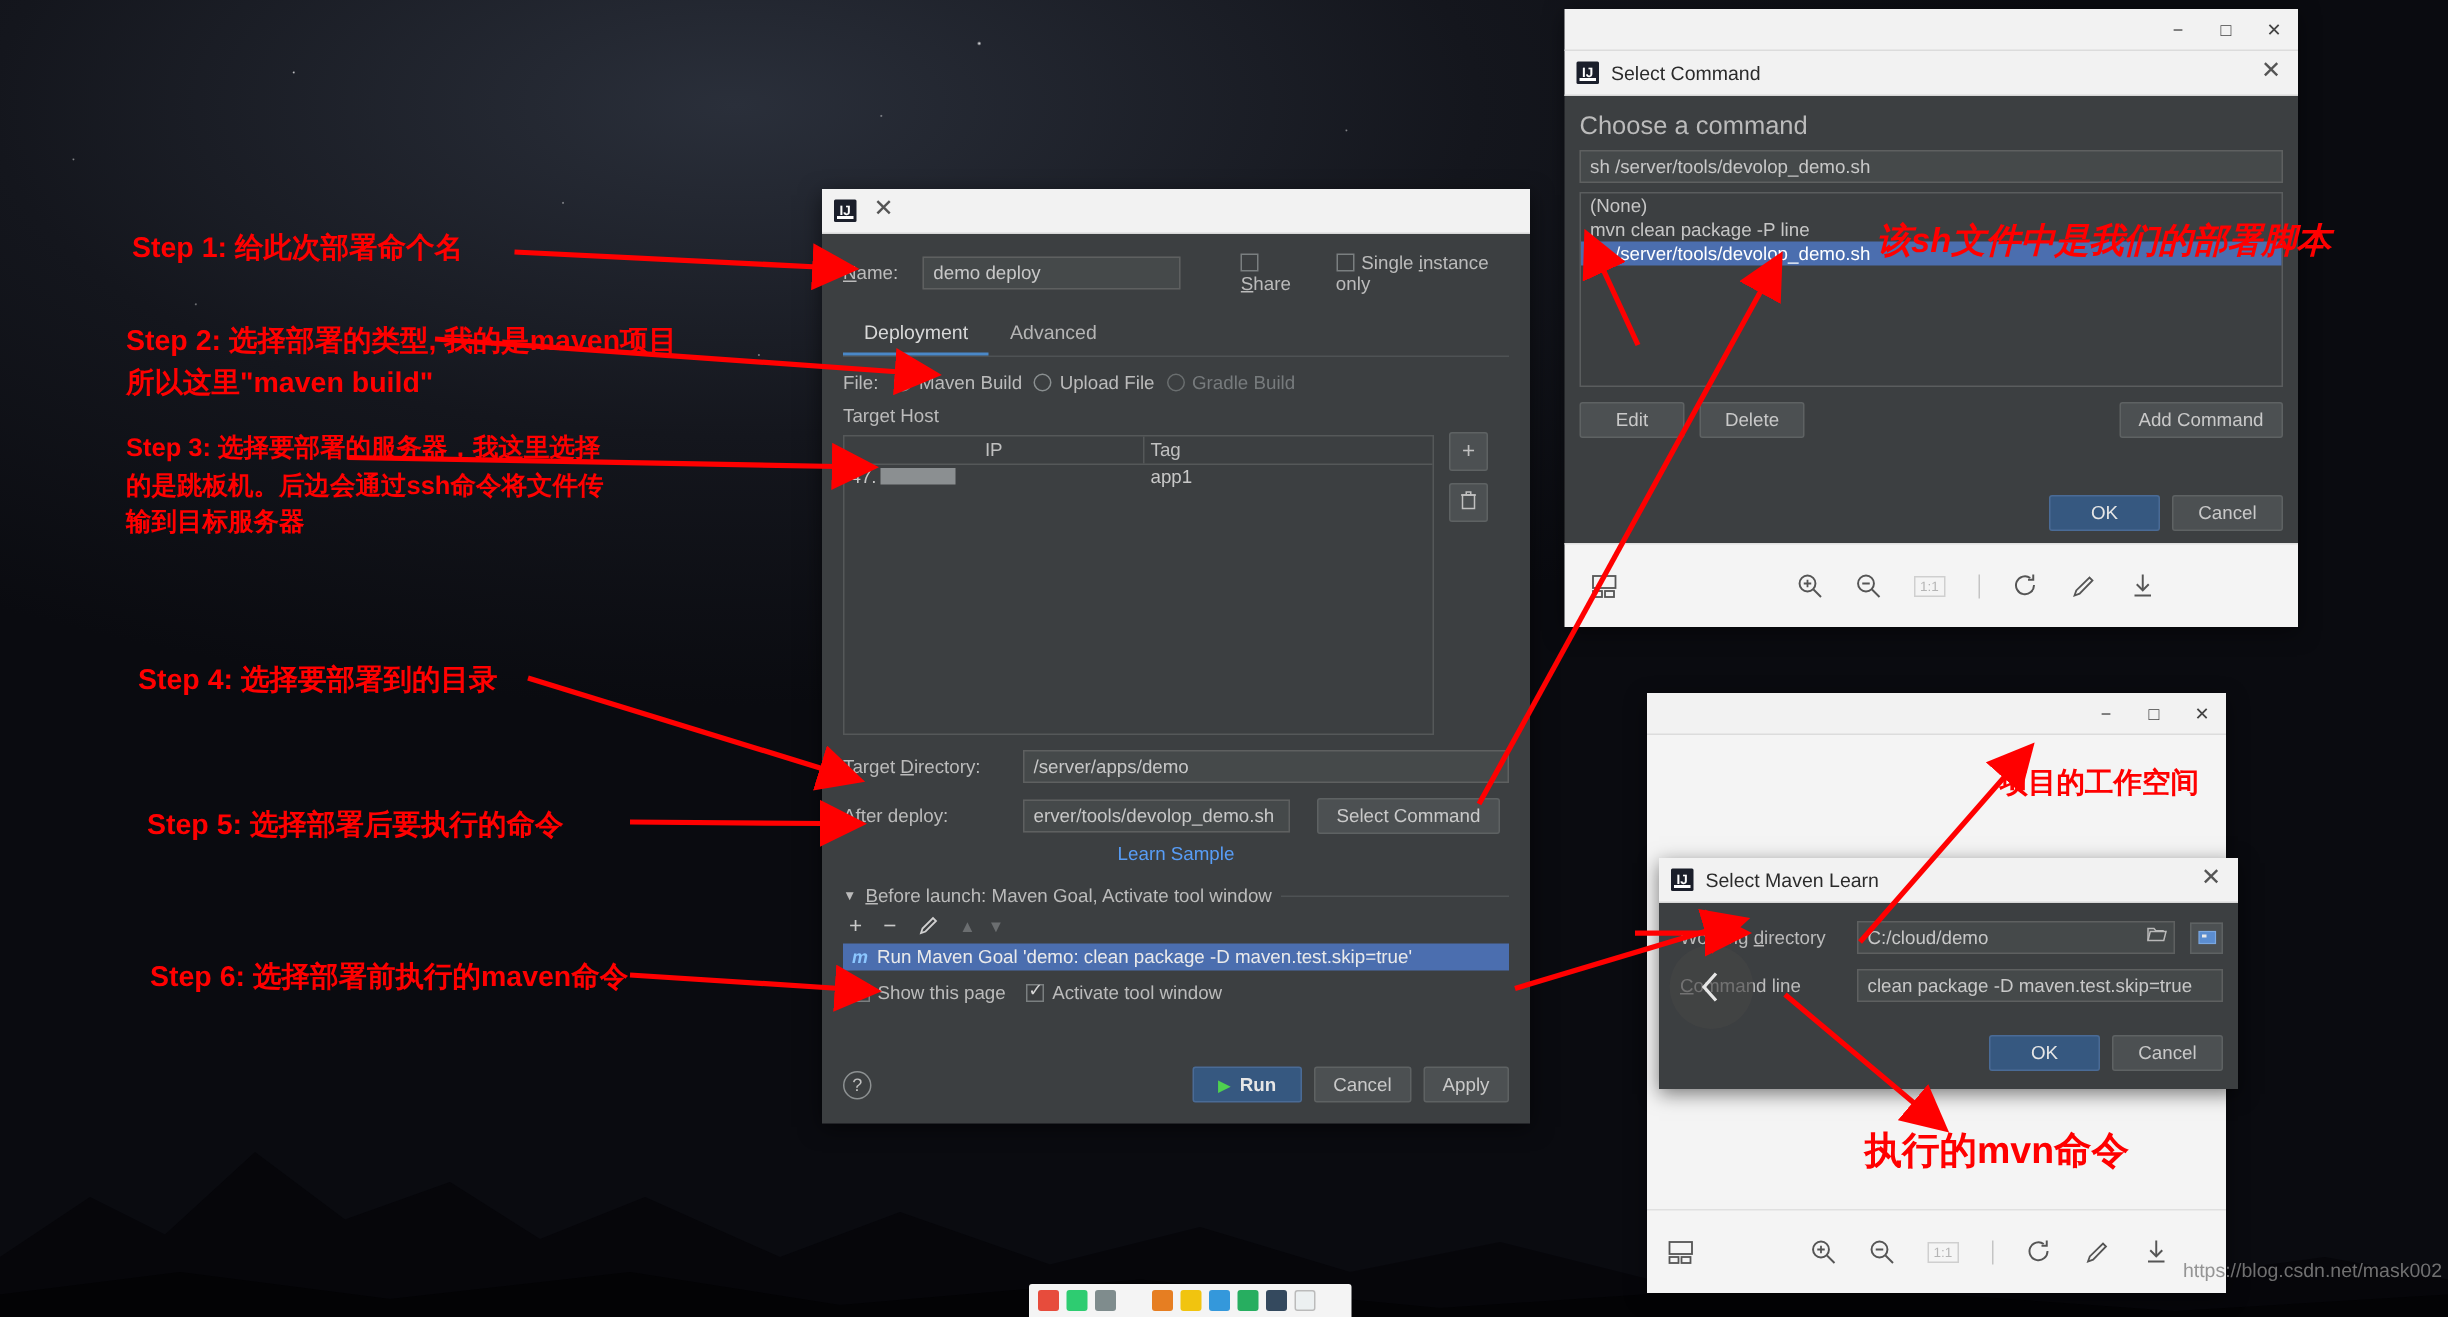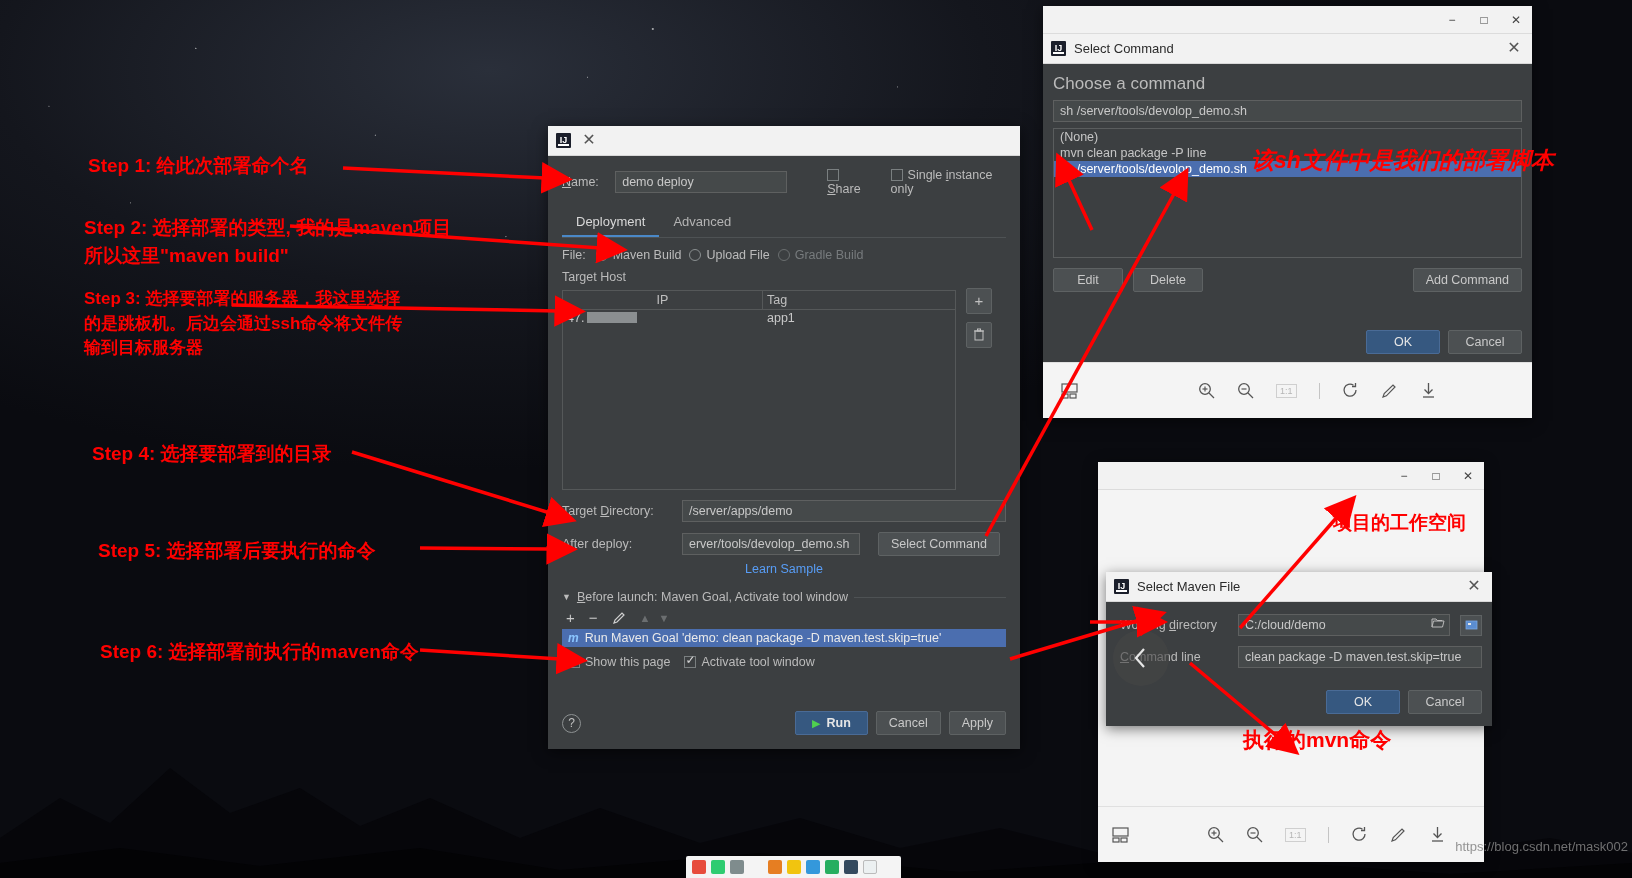--- a/index.html
+++ b/index.html
@@ -395,21 +395,21 @@
   <div class="win" id="maven-outer">
     <div class="outer-chrome">
       <div class="ctl">−</div>
       <div class="ctl">□</div>
       <div class="ctl">✕</div>
     </div>
 
     <div id="maven-goal-dialog">
       <div class="titlebar-light">
         <span class="idea-icon">IJ</span>
-        <span class="title-text">Select Maven File</span>
+        <span class="title-text">Select Maven Learn</span>
         <span class="title-close">✕</span>
       </div>
       <div class="dlg-body" style="padding:12px 10px 12px 14px;">
         <div class="row" style="gap:10px;">
           <span style="width:108px; font-size:12.5px;">Working <span class="underline">d</span><span>irectory</span></span>
           <div style="position:relative; flex:1;">
             <input class="field" style="width: 100%; padding-right: 22px;" value="C:/cloud/demo">
             <span style="position:absolute; right:5px; top:3px;">
               <svg width="14" height="12" viewBox="0 0 14 12">
                   <path d="M1 10 L2.5 4 L13 4 L11.5 10 Z" fill="none" stroke="#b9b9b9" stroke-width="1"></path>
@@ -528,21 +528,21 @@
   <div class="anno" style="left:84px; top:214px; font-size:19px;">Step 2: 选择部署的类型, 我的是maven项目
 所以这里"maven build"</div>
   <div class="anno" style="left:84px; top:287px; font-size:17px;">Step 3: 选择要部署的服务器，我这里选择
 的是跳板机。后边会通过ssh命令将文件传
 输到目标服务器</div>
   <div class="anno" style="left:92px; top:440px; font-size:19px;">Step 4: 选择要部署到的目录</div>
   <div class="anno" style="left:98px; top:537px; font-size:19px;">Step 5: 选择部署后要执行的命令</div>
   <div class="anno" style="left:100px; top:638px; font-size:19px;">Step 6: 选择部署前执行的maven命令</div>
   <div class="anno" style="left:1251px; top:144px; font-size:23px;font-style:italic;">该sh文件中是我们的部署脚本</div>
   <div class="anno" style="left:1333px; top:509px; font-size:19px;">项目的工作空间</div>
-  <div class="anno" style="left:1243px; top:725px; font-size:21px;">执行的mvn命令</div>
+  <div class="anno" style="left:1243px; top:749px; font-size:25px;">执行的mvn命令</div>
 
   <div class="taskbar">
     <span class="tb-sq" style="background:#e74c3c;"></span>
     <span class="tb-sq" style="background:#2ecc71;"></span>
     <span class="tb-sq" style="background:#7f8c8d;"></span>
     <span style="width:14px;"></span>
     <span class="tb-sq" style="background:#e67e22;"></span>
     <span class="tb-sq" style="background:#f1c40f;"></span>
     <span class="tb-sq" style="background:#3498db;"></span>
     <span class="tb-sq" style="background:#27ae60;"></span>

